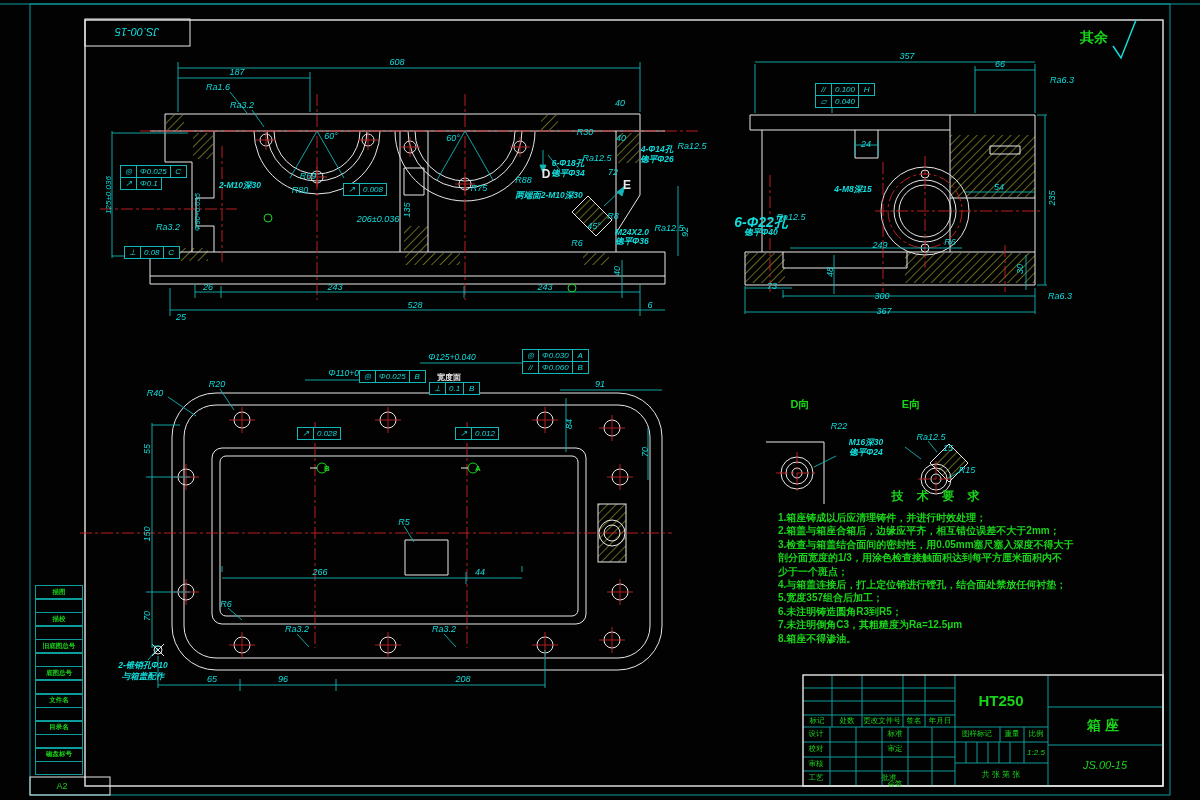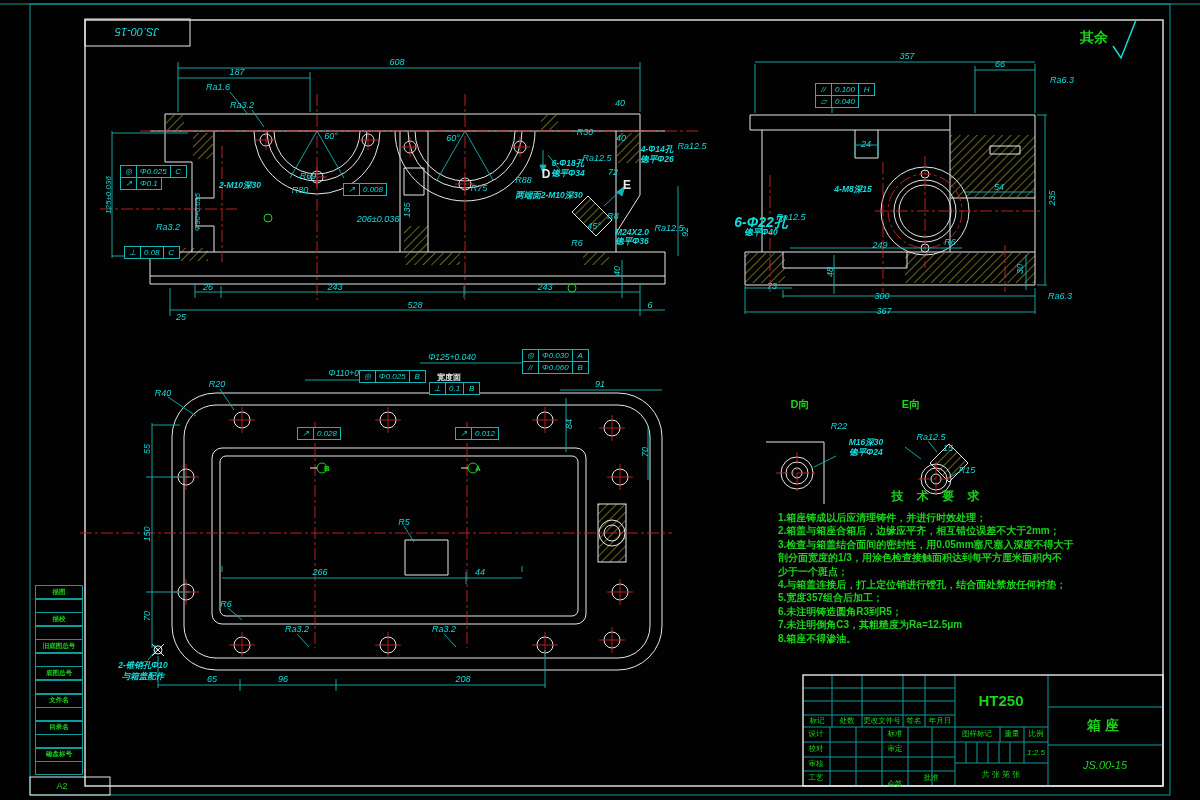--- a/index.html
+++ b/index.html
@@ -217,21 +217,21 @@
       <span class="ann b" style="left: 761px; top: 233px; font-size: 8.5px; transform: translate(-50%, -50%);">锪平Φ40</span>
       <span class="ann" style="left: 880px; top: 245px; transform: translate(-50%, -50%);">249</span>
       <span class="ann" style="left: 950px; top: 242px; transform: translate(-50%, -50%);">R6</span>
       <span class="ann" style="left: 772px; top: 286px; transform: translate(-50%, -50%);">73</span>
       <span class="ann" style="left: 882px; top: 296px; transform: translate(-50%, -50%);">300</span>
       <span class="ann" style="left: 884px; top: 311px; transform: translate(-50%, -50%);">367</span>
       <span class="ann" style="left: 1020px; top: 269px; transform: translate(-50%, -50%) rotate(-90deg);">30</span>
       <span class="ann" style="left: 830px; top: 272px; transform: translate(-50%, -50%) rotate(-90deg);">48</span>
       <span class="ann" style="left: 1052px; top: 198px; transform: translate(-50%, -50%) rotate(-90deg);">235</span>
       <span class="ann" style="left: 1060px; top: 296px; transform: translate(-50%, -50%);">Ra6.3</span>
-      <span class="ann" style="left: 163px; top: 393px; transform: translate(-50%, -50%);">R40</span>
+      <span class="ann" style="left: 155px; top: 393px; transform: translate(-50%, -50%);">R40</span>
       <span class="ann" style="left: 217px; top: 384px; transform: translate(-50%, -50%);">R20</span>
       <span class="ann" style="left: 352px; top: 373px; font-size: 8.5px; transform: translate(-50%, -50%);">Φ110+0.040</span>
       <span class="ann" style="left: 452px; top: 357px; font-size: 8.5px; transform: translate(-50%, -50%);">Φ125+0.040</span>
       <span class="ann" style="left: 600px; top: 384px; transform: translate(-50%, -50%);">91</span>
       <span class="ann" style="left: 569px; top: 424px; transform: translate(-50%, -50%) rotate(-90deg);">84</span>
       <span class="ann" style="left: 645px; top: 452px; transform: translate(-50%, -50%) rotate(-90deg);">70</span>
       <span class="ann" style="left: 147px; top: 449px; transform: translate(-50%, -50%) rotate(-90deg);">55</span>
       <span class="ann" style="left: 147px; top: 534px; transform: translate(-50%, -50%) rotate(-90deg);">150</span>
       <span class="ann" style="left: 147px; top: 616px; transform: translate(-50%, -50%) rotate(-90deg);">70</span>
       <span class="ann" style="left: 320px; top: 572px; transform: translate(-50%, -50%);">266</span>
@@ -374,21 +374,21 @@
   <span class="tb" style="left:882px;top:721px;font-family:Liberation Mono, monospace;">更改文件号</span>
   <span class="tb" style="left:914px;top:721px;">签名</span>
   <span class="tb" style="left:940px;top:721px;">年月日</span>
   <span class="tb" style="left:816px;top:734px;">设计</span>
   <span class="tb" style="left:816px;top:749px;">校对</span>
   <span class="tb" style="left:816px;top:764px;">审核</span>
   <span class="tb" style="left:816px;top:778px;">工艺</span>
   <span class="tb" style="left:895px;top:734px;">标准</span>
   <span class="tb" style="left:895px;top:749px;">审定</span>
   <span class="tb" style="left:895px;top:784px;">会签</span>
-  <span class="tb" style="left:931px;top:778px;">批准</span>
+  <span class="tb" style="left:889px;top:778px;">批准</span>
   <span class="tb" style="left:1001px;top:700px;font-size:15px;font-weight:bold;">HT250</span>
   <span class="tb" style="left:977px;top:734px;">图样标记</span>
   <span class="tb" style="left:1012px;top:734px;">重量</span>
   <span class="tb" style="left:1036px;top:734px;">比例</span>
   <span class="tb" style="left:1036px;top:752px;font-size:8px;font-style:italic;">1:2.5</span>
   <span class="tb" style="left:1001px;top:774px;font-size:8px;">共 张 第 张</span>
   <span class="tb" style="left:1105px;top:726px;font-size:14px;font-weight:bold;letter-spacing:4px;">箱座</span>
   <span class="tb" style="left:1105px;top:765px;font-size:11px;font-style:italic;">JS.00-15</span>
 
 </div>

